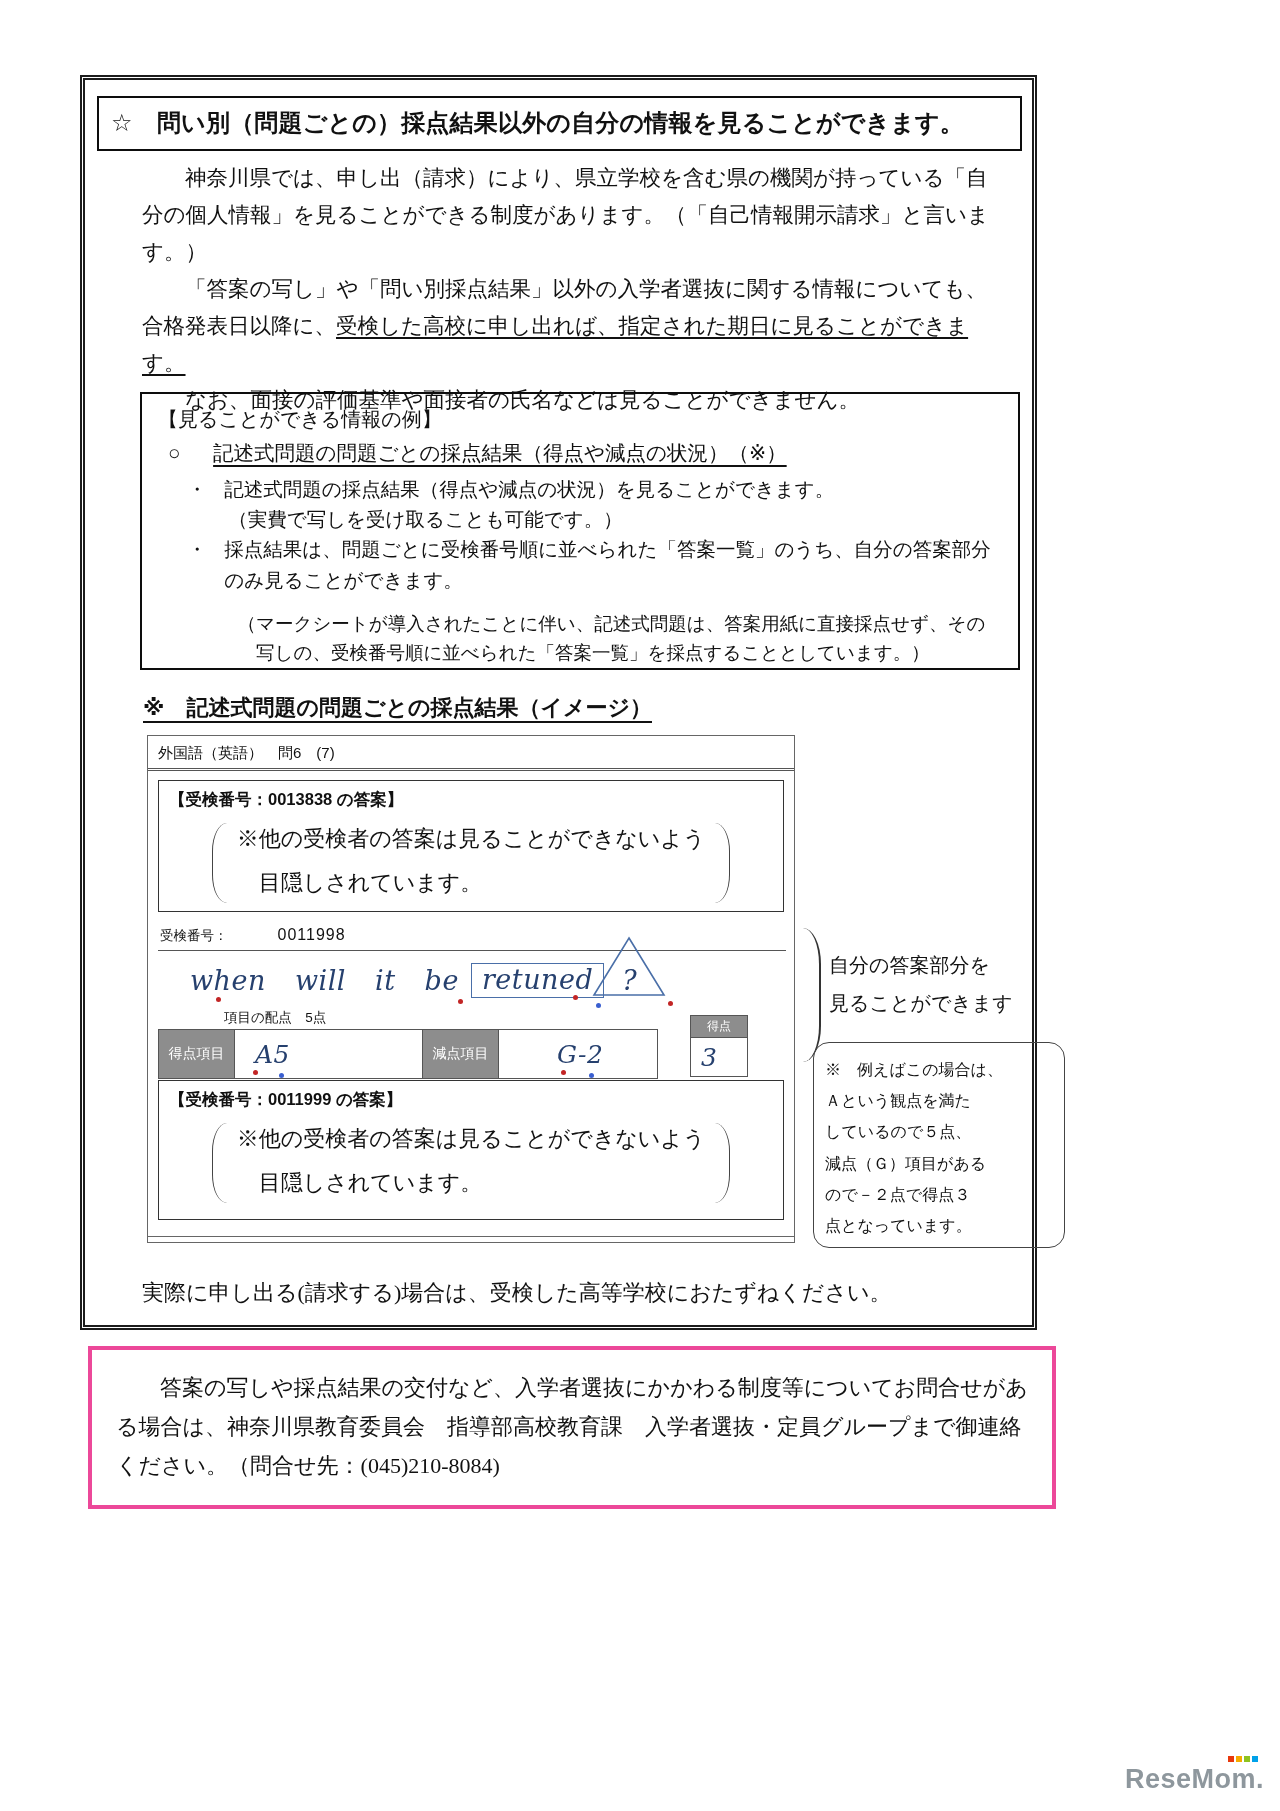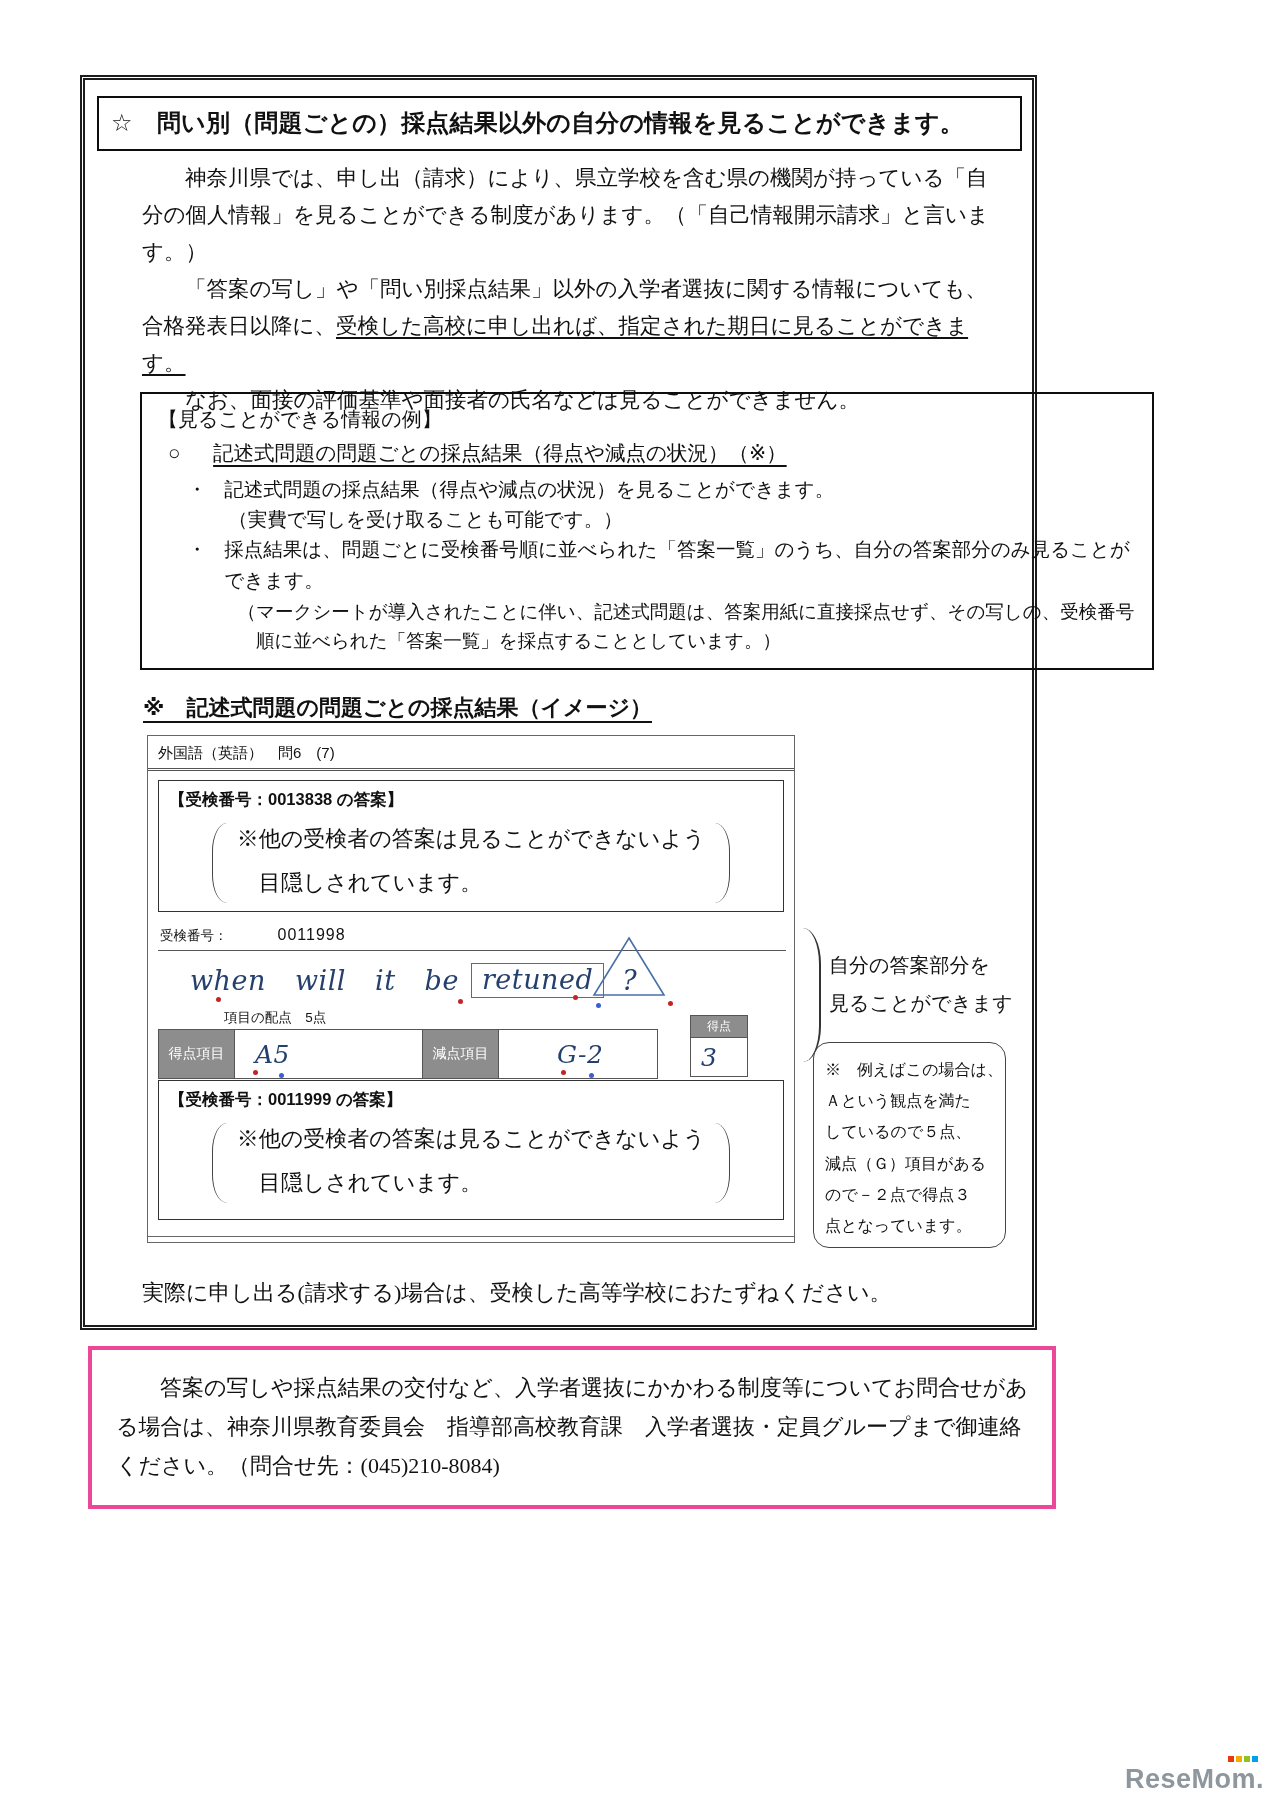--- a/index.html
+++ b/index.html
@@ -18,32 +18,32 @@
     position:absolute; left:12px; top:16px; width:925px;
     border:2px solid #0d0d0d; padding:9px 12px 10px 12px;
     font-family:"Liberation Sans","DejaVu Sans",sans-serif;
     font-weight:bold; font-size:24px; letter-spacing:0.2px; white-space:nowrap;
   }
   .intro { position:absolute; left:57px; top:80px; width:866px; font-size:21.5px; line-height:1.72; }
   .para { text-indent:2em; }
   .u { text-decoration:underline; text-underline-offset:4px; }
   
   .info-box {
-    position:absolute; left:55px; top:312px; width:1014px; height:278px;
+    position:absolute; left:55px; top:312px; width:880px; height:278px;
     border:2px solid #0d0d0d; padding:12px 16px 24px 16px;
   }
   .info-heading { font-family:"Liberation Sans","DejaVu Sans",sans-serif; font-size:20px; margin-bottom:6px; }
   .info-item { font-family:"Liberation Sans","DejaVu Sans",sans-serif; font-size:20.5px; margin:2px 0 8px 10px; }
   .info-item .marker { display:inline-block; width:2.2em; }
   .u2 { text-decoration:underline; text-underline-offset:5px; }
   .bullet { display:flex; font-size:19.5px; line-height:1.55; margin-left:1.5em; }
   .bullet .bmark { flex:0 0 1.9em; }
   .bullet .btext { flex:1; }
   .bullet-sub { font-size:19.5px; line-height:1.55; margin-left:3.6em; }
-  .bullet-sub2 { font-size:18.5px; line-height:1.6; padding-left:5.3em; text-indent:-1em; margin-top:2px; }
+  .bullet-sub2 { font-size:18.5px; line-height:1.6; padding-left:5.3em; text-indent:-1em; margin-top:14px; }
   
   .sample-heading {
     position:absolute; left:58px; top:613px;
     font-family:"Liberation Sans","DejaVu Sans",sans-serif;
     font-weight:bold; font-size:22px; text-decoration:underline; text-underline-offset:6px;
   }
   
   .sample { position:absolute; left:62px; top:655px; width:648px; height:508px; border:1px solid #666; background:#fff; }
   .sample-header {
     font-family:"Liberation Sans","DejaVu Sans",sans-serif; font-size:15px;
@@ -94,21 +94,21 @@
   }
   .total-td { border:1px solid #555; height:40px; display:flex; align-items:center; padding-left:10px; background:#fff; }
   .sample-bottom-line { position:absolute; left:0; right:0; bottom:5px; border-top:1px solid #666; }
   
   .big-paren {
     position:absolute; left:716px; top:848px; width:20px; height:134px;
     border-right:2px solid #333; border-top-right-radius:18px 36px; border-bottom-right-radius:18px 36px;
   }
   .own-note { position:absolute; left:744px; top:866px; font-size:20px; line-height:1.9; }
   .example-note {
-    position:absolute; left:728px; top:962px; width:193px; height:206px;
+    position:absolute; left:728px; top:962px; width:252px; height:206px;
     border:1.5px solid #444; border-radius:16px; padding:11px 11px;
     font-size:16px; line-height:1.95; white-space:nowrap;
   }
   .closing-line { position:absolute; left:57px; top:1198px; font-size:22px; }
   
   .contact-box {
     position:absolute; left:88px; top:1346px; width:968px;
     border:4px solid #ec4899; padding:18px 24px 20px 24px;
     font-size:22px; line-height:1.78;
   }

